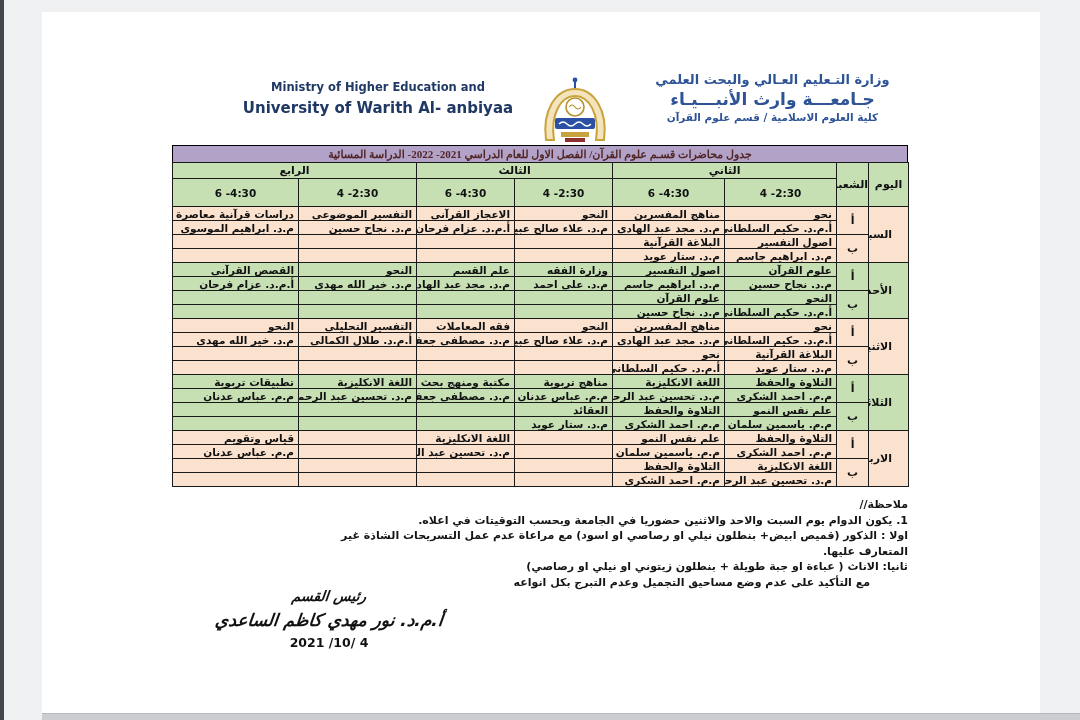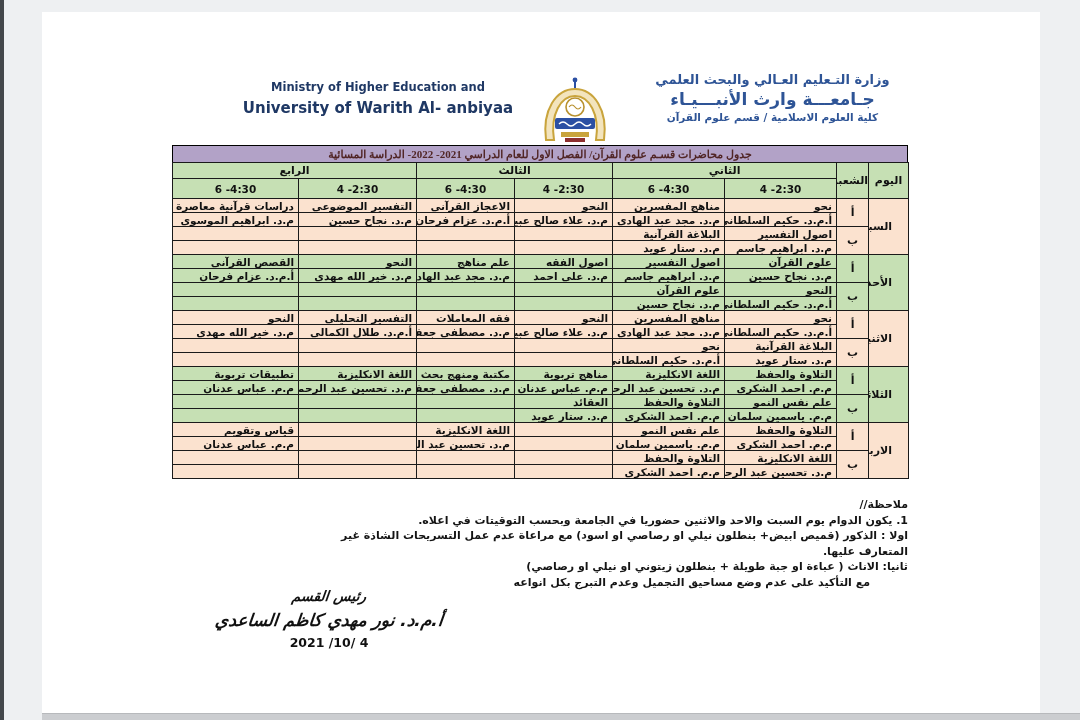--- a/index.html
+++ b/index.html
@@ -24,21 +24,21 @@
   .logo{position:absolute;left:534px;top:76px;width:82px;height:72px;}
 
   
   .banner{position:absolute;left:172px;top:145px;width:736px;height:18px;background:var(--purple);
           border:1px solid #000;color:var(--banner-text);font-size:11px;font-weight:bold;
           text-align:center;line-height:16px;direction:rtl;font-family:Liberation Serif, serif;}
   table.sched{position:absolute;left:172px;top:162px;width:736px;border-collapse:collapse;table-layout:fixed;direction:rtl;}
   table.sched th, table.sched td{border:1px solid #1a1a1a;font-weight:bold;color:#111;
           white-space:nowrap;overflow:hidden;}
   table.sched th{background:var(--green);font-size:11px;height:16px;}
-  table.sched th.time{font-size:10.5px;height:20px;}
+  table.sched th.time{font-size:10.5px;height:28px;}
   table.sched td{font-size:10.5px;height:14px;padding:0 4px;text-align:right;}
   table.sched td.day{font-size:11px;text-align:center;padding:16px;}
   table.sched td.sec{font-size:11px;text-align:center;padding:0;}
   td.peach{background:var(--peach);} td.green{background:var(--green);}
 
   
   .notes{position:absolute;left:338px;top:497px;width:570px;direction:rtl;text-align:right;
          color:#141414;font-size:11px;font-weight:bold;line-height:15.5px;}
   .note-indent{padding-right:38px;}
 
@@ -142,22 +142,22 @@
         <td class="slot peach"></td>
         <td class="slot peach"></td>
         <td class="slot peach"></td>
         <td class="slot peach"></td>
       </tr>
       <tr>
         <td class="day green" rowspan="4">الأحد</td>
         <td class="sec green" rowspan="2">أ</td>
         <td class="slot green">علوم القرآن</td>
         <td class="slot green">اصول التفسير</td>
-        <td class="slot green">اصول الفقه</td>
-        <td class="slot green">علم مناهج</td>
+        <td class="slot green">وزارة الفقه</td>
+        <td class="slot green">علم القسم</td>
         <td class="slot green">النحو</td>
         <td class="slot green">القصص القرآني</td>
       </tr>
       <tr>
         <td class="slot green">م.د. نجاح حسين</td>
         <td class="slot green">م.د. ابراهيم جاسم</td>
         <td class="slot green">م.د. علي احمد</td>
         <td class="slot green">م.د. مجد عبد الهادي</td>
         <td class="slot green">م.د. خير الله مهدي</td>
         <td class="slot green">أ.م.د. عزام فرحان</td>

